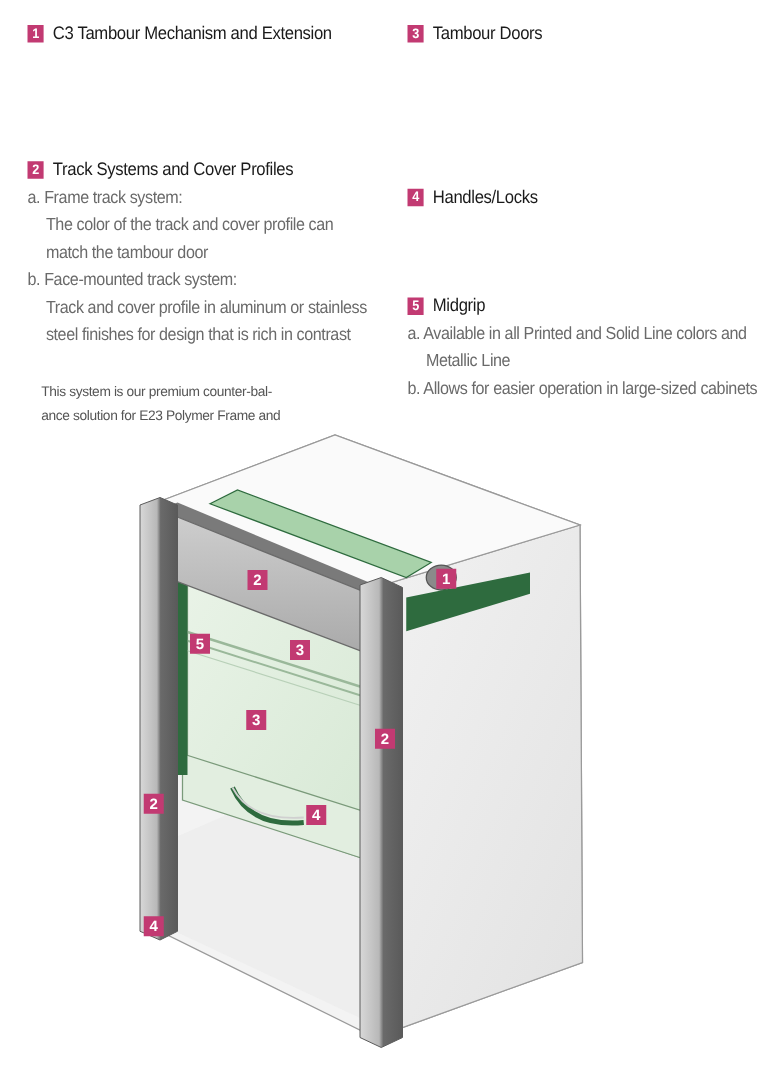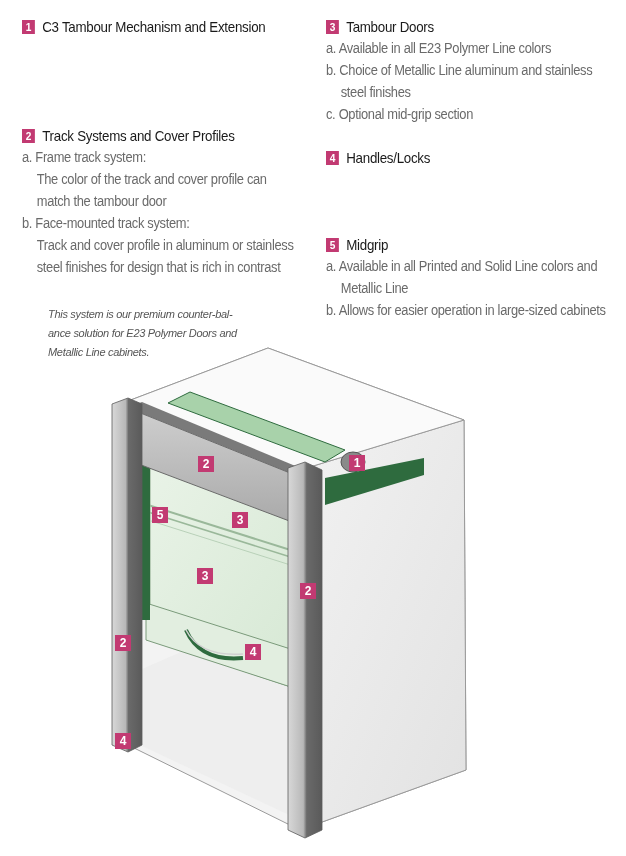--- a/index.html
+++ b/index.html
@@ -7,22 +7,22 @@
          font-family: "Liberation Sans", sans-serif; }
   .section { position: absolute; }
   .heading { display: flex; align-items: center; font-size: 14.5px; color: #1a1a1a;
              letter-spacing: -0.3px; height: 20px; transform: scaleX(0.92); transform-origin: left center; }
   .num { display: inline-block; width: 14px; height: 14px; background: #c23a72; color: #fff;
          font-size: 11px; font-weight: bold; text-align: center; line-height: 14px; margin-right: 8px; }
   .items { margin: 0; padding: 0; list-style: none; }
   .item { font-size: 14px; color: #6a6a6a; line-height: 22px; letter-spacing: -0.35px;
           transform: scaleX(0.92); transform-origin: left center; white-space: nowrap; }
   .item .cont { display: block; padding-left: 16px; }
-  .note { position: absolute; left: 48px; top: 305px; font-size: 11px; color: #555; line-height: 19px;
-          width: 210px; letter-spacing: -0.3px; font-style: italic; }
+  .note { position: absolute; left: 33px; top: 305px; font-size: 11px; color: #555; line-height: 19px;
+          width: 210px; letter-spacing: -0.3px; }
   .diagram { position: absolute; left: 0; top: 340px; }
   .callout { position: absolute; width: 16px; height: 16px; background: #c23a72; color: #fff;
              font-size: 12px; font-weight: bold; text-align: center; line-height: 16px;
              font-family: "Liberation Sans", sans-serif; }
 </style>
 </head>
 <body>
 
 <div class="section" style="left:22px; top:17px;">
   <div class="heading">
@@ -40,25 +40,20 @@
     <li class="item"><span>a. Frame track system:</span><span class="cont">The color of the track and cover profile can</span><span class="cont">match the tambour door</span></li>
     <li class="item"><span>b. Face-mounted track system:</span><span class="cont">Track and cover profile in aluminum or stainless</span><span class="cont">steel finishes for design that is rich in contrast</span></li>
   </ul>
 </div>
 
 <div class="section" style="left:326px; top:17px;">
   <div class="heading">
     <span class="num">3</span>
     <span>Tambour Doors</span>
   </div>
-  <ul class="items">
-    <li class="item">a. Available in all E23 Polymer Line colors</li>
-    <li class="item"><span>b. Choice of Metallic Line aluminum and stainless</span><span class="cont">steel finishes</span></li>
-    <li class="item">c. Optional mid-grip section</li>
-  </ul>
 </div>
 
 <div class="section" style="left:326px; top:148px;">
   <div class="heading">
     <span class="num">4</span>
     <span>Handles/Locks</span>
   </div>
 </div>
 
 <div class="section" style="left:326px; top:235px;">
@@ -67,22 +62,21 @@
     <span>Midgrip</span>
   </div>
   <ul class="items">
     <li class="item"><span>a. Available in all Printed and Solid Line colors and</span><span class="cont">Metallic Line</span></li>
     <li class="item">b. Allows for easier operation in large-sized cabinets</li>
   </ul>
 </div>
 
 <div class="note">
   <div>This system is our premium counter-bal-</div>
-  <div>ance solution for E23 Polymer Doors and</div>
-  <div>Metallic Line cabinets.</div>
+  <div>ance solution for E23 Polymer Frame and</div>
 </div>
 
 <svg class="diagram" width="626" height="516" viewBox="0 340 626 516">
   <defs>
     <linearGradient id="postGrad" x1="0" x2="1" y1="0" y2="0">
       <stop offset="0" stop-color="#d8d8d8"></stop>
       <stop offset="0.45" stop-color="#b8b8b8"></stop>
       <stop offset="0.55" stop-color="#6a6a6a"></stop>
       <stop offset="1" stop-color="#5a5a5a"></stop>
     </linearGradient>

